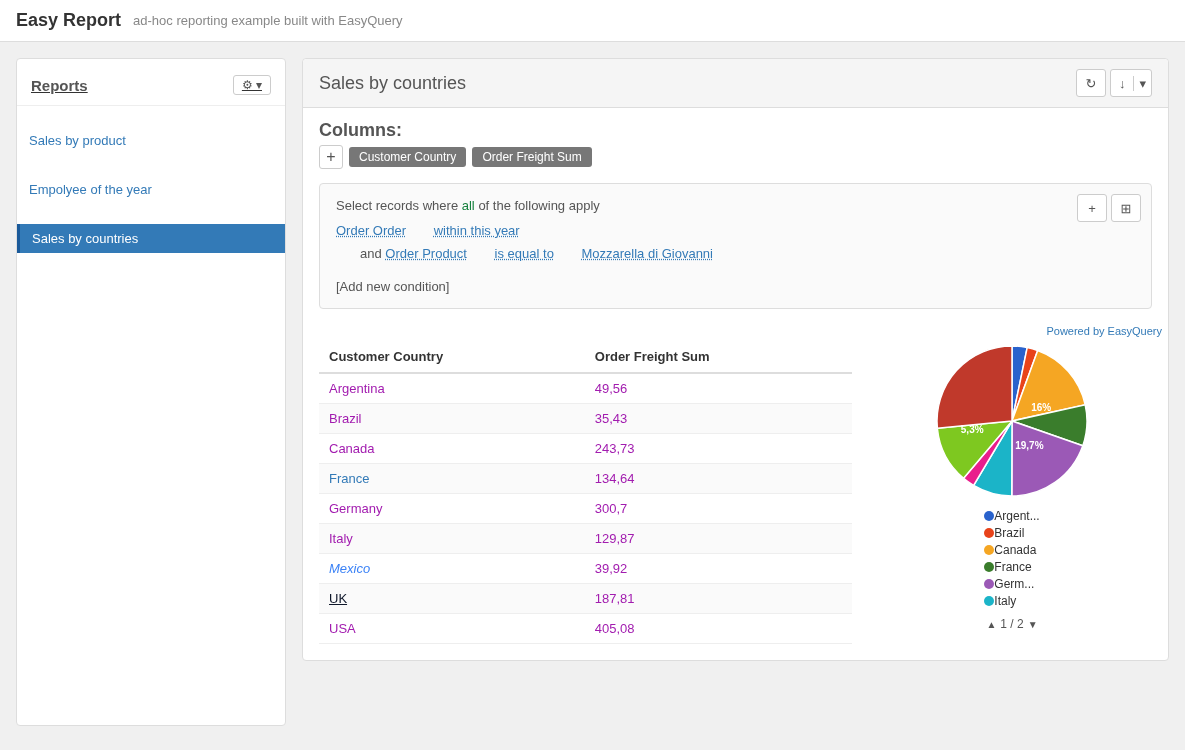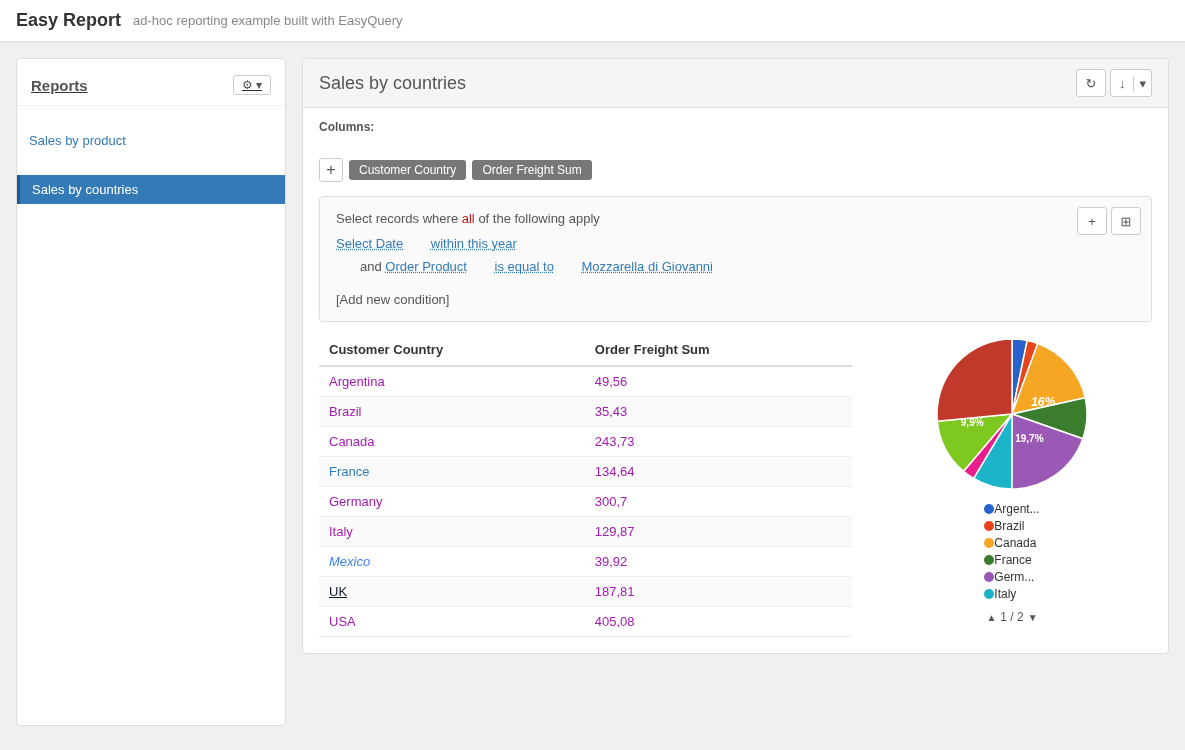--- a/index.html
+++ b/index.html
@@ -135,24 +135,24 @@
       font-size: 13px;
       color: #555;
     }
     .icon-btn-split .main-part { padding: 0 8px; border-right: 1px solid #ccc; }
     .icon-btn-split .arrow-part { padding: 0 5px; }
 
     .report-panel-body { padding: 12px 16px; }
 
     
     .columns-label {
-      font-size: 12px;
+      font-size: 18px;
       font-weight: bold;
       color: #555;
-      margin-bottom: 24px;
+      margin-bottom: 4px;
     }
     .columns-row {
       display: flex;
       align-items: center;
       gap: 6px;
       flex-wrap: wrap;
     }
     .add-col-btn {
       width: 24px;
       height: 24px;
@@ -184,21 +184,21 @@
       padding: 14px 16px;
       background: #fafafa;
       position: relative;
     }
     .conditions-header {
       font-size: 13px;
       color: #555;
       margin-bottom: 10px;
     }
     .conditions-header .all-link {
-      color: #b91c1c;
+      color: #15803d;
       text-decoration: none;
       cursor: pointer;
       text-align: center;
     }
     .condition-row {
       margin-bottom: 8px;
       font-size: 13px;
       color: #555;
     }
     .condition-row .cond-link {
@@ -313,20 +313,21 @@
 <div id="layout">
 
   <div id="sidebar">
     <div class="sidebar-header">
       <span class="sidebar-title">Reports</span>
       <button class="gear-btn">⚙ ▾</button>
     </div>
     <div id="sidebar-items">
 
     <div class="sidebar-item">Sales by product</div>
+        <div class="sidebar-item">Empolyee of the year</div>
         <div class="sidebar-item active">Sales by countries</div>
       </div>
   </div>
 
   <div id="main">
 
     <div class="report-panel">
       <div class="report-panel-header">
         <span class="report-title">Sales by countries</span>
         <div class="report-actions">
@@ -351,38 +352,39 @@
           <div class="conditions-corner-btns">
             <button class="icon-btn">+</button>
             <button class="icon-btn">⊞</button>
           </div>
           <div class="conditions-header">
             <span>Select records where </span>
             <a class="all-link">all</a>
             <span> of the following apply</span>
           </div>
           <div class="condition-row">
-            <a class="cond-link">Select Date</a>
+            <a class="cond-link">Order Order</a>
             <span class="cond-label"> </span>
             <a class="cond-link">within this year</a>
           </div>
           <div class="condition-row">
             <span class="cond-label">and </span>
             <a class="cond-link">Order Product</a>
             <span class="cond-label"> </span>
             <a class="cond-link">is equal to</a>
             <span class="cond-label"> </span>
             <a class="cond-link">Mozzarella di Giovanni</a>
           </div>
           <div>
             <a class="add-condition-link">[Add new condition]</a>
           </div>
         </div>
       </div>
 
+      <div class="powered-by">Powered by EasyQuery</div>
 
       <div class="results-area">
         <table class="data-table">
           <thead>
             <tr>
               <th>Customer Country</th>
               <th>Order Freight Sum</th>
             </tr>
           </thead>
           <tbody id="table-body">
@@ -434,22 +436,22 @@
                 <path d="M80,80 L95.19119919950265,6.5545953317633945 A75,75 0 0,1 105.70113390522262,9.54113458204273 Z" fill="#e8431a" stroke="#fff" stroke-width="1.5"></path>
                 <path d="M80,80 L105.70113390522262,9.54113458204273 A75,75 0 0,1 153.22532604825994,63.781133667052245 Z" fill="#f5a623" stroke="#fff" stroke-width="1.5"></path>
                 <path d="M80,80 L153.22532604825994,63.781133667052245 A75,75 0 0,1 150.80292892183584,104.73752728324848 Z" fill="#3a7d2c" stroke="#fff" stroke-width="1.5"></path>
                 <path d="M80,80 L150.80292892183584,104.73752728324848 A75,75 0 0,1 79.78702699695984,154.99969761605695 Z" fill="#9b59b6" stroke="#fff" stroke-width="1.5"></path>
                 <path d="M80,80 L79.78702699695984,154.99969761605695 A75,75 0 0,1 41.61298247473898,144.4316450629293 Z" fill="#1bb4c8" stroke="#fff" stroke-width="1.5"></path>
                 <path d="M80,80 L41.61298247473898,144.4316450629293 A75,75 0 0,1 31.592080082607566,137.28589083946693 Z" fill="#e91e8c" stroke="#fff" stroke-width="1.5"></path>
                 <path d="M80,80 L31.592080082607566,137.28589083946693 A75,75 0 0,1 5.347353292679202,87.20987791796401 Z" fill="#7ec820" stroke="#fff" stroke-width="1.5"></path>
                 <path d="M80,80 L5.347353292679202,87.20987791796401 A75,75 0 0,1 80.00000000000006,5 Z" fill="#c0392b" stroke="#fff" stroke-width="1.5"></path>
               </svg>
             
-            <div style="position:absolute;top:52%;left:18%;font-size:10px;color:#fff;font-weight:bold;">9,9%</div>
-            <div style="position:absolute;top:38%;left:62%;font-size:12px;color:#fff;font-weight:bold;font-style:italic;">16%</div>
+            <div style="position:absolute;top:52%;left:18%;font-size:10px;color:#fff;font-weight:bold;">5,3%</div>
+            <div style="position:absolute;top:38%;left:62%;font-size:10px;color:#fff;font-weight:bold;">16%</div>
             <div style="position:absolute;top:62%;left:52%;font-size:10px;color:#fff;font-weight:bold;">19,7%</div>
           </div>
           <div class="pie-legend" id="pie-legend">
 
           <div class="legend-item">
                 <span class="legend-dot" style="background: rgb(41, 98, 204);"></span>
                 <span>Argent...</span>
               </div>
               <div class="legend-item">
                 <span class="legend-dot" style="background: rgb(232, 67, 26);"></span>

